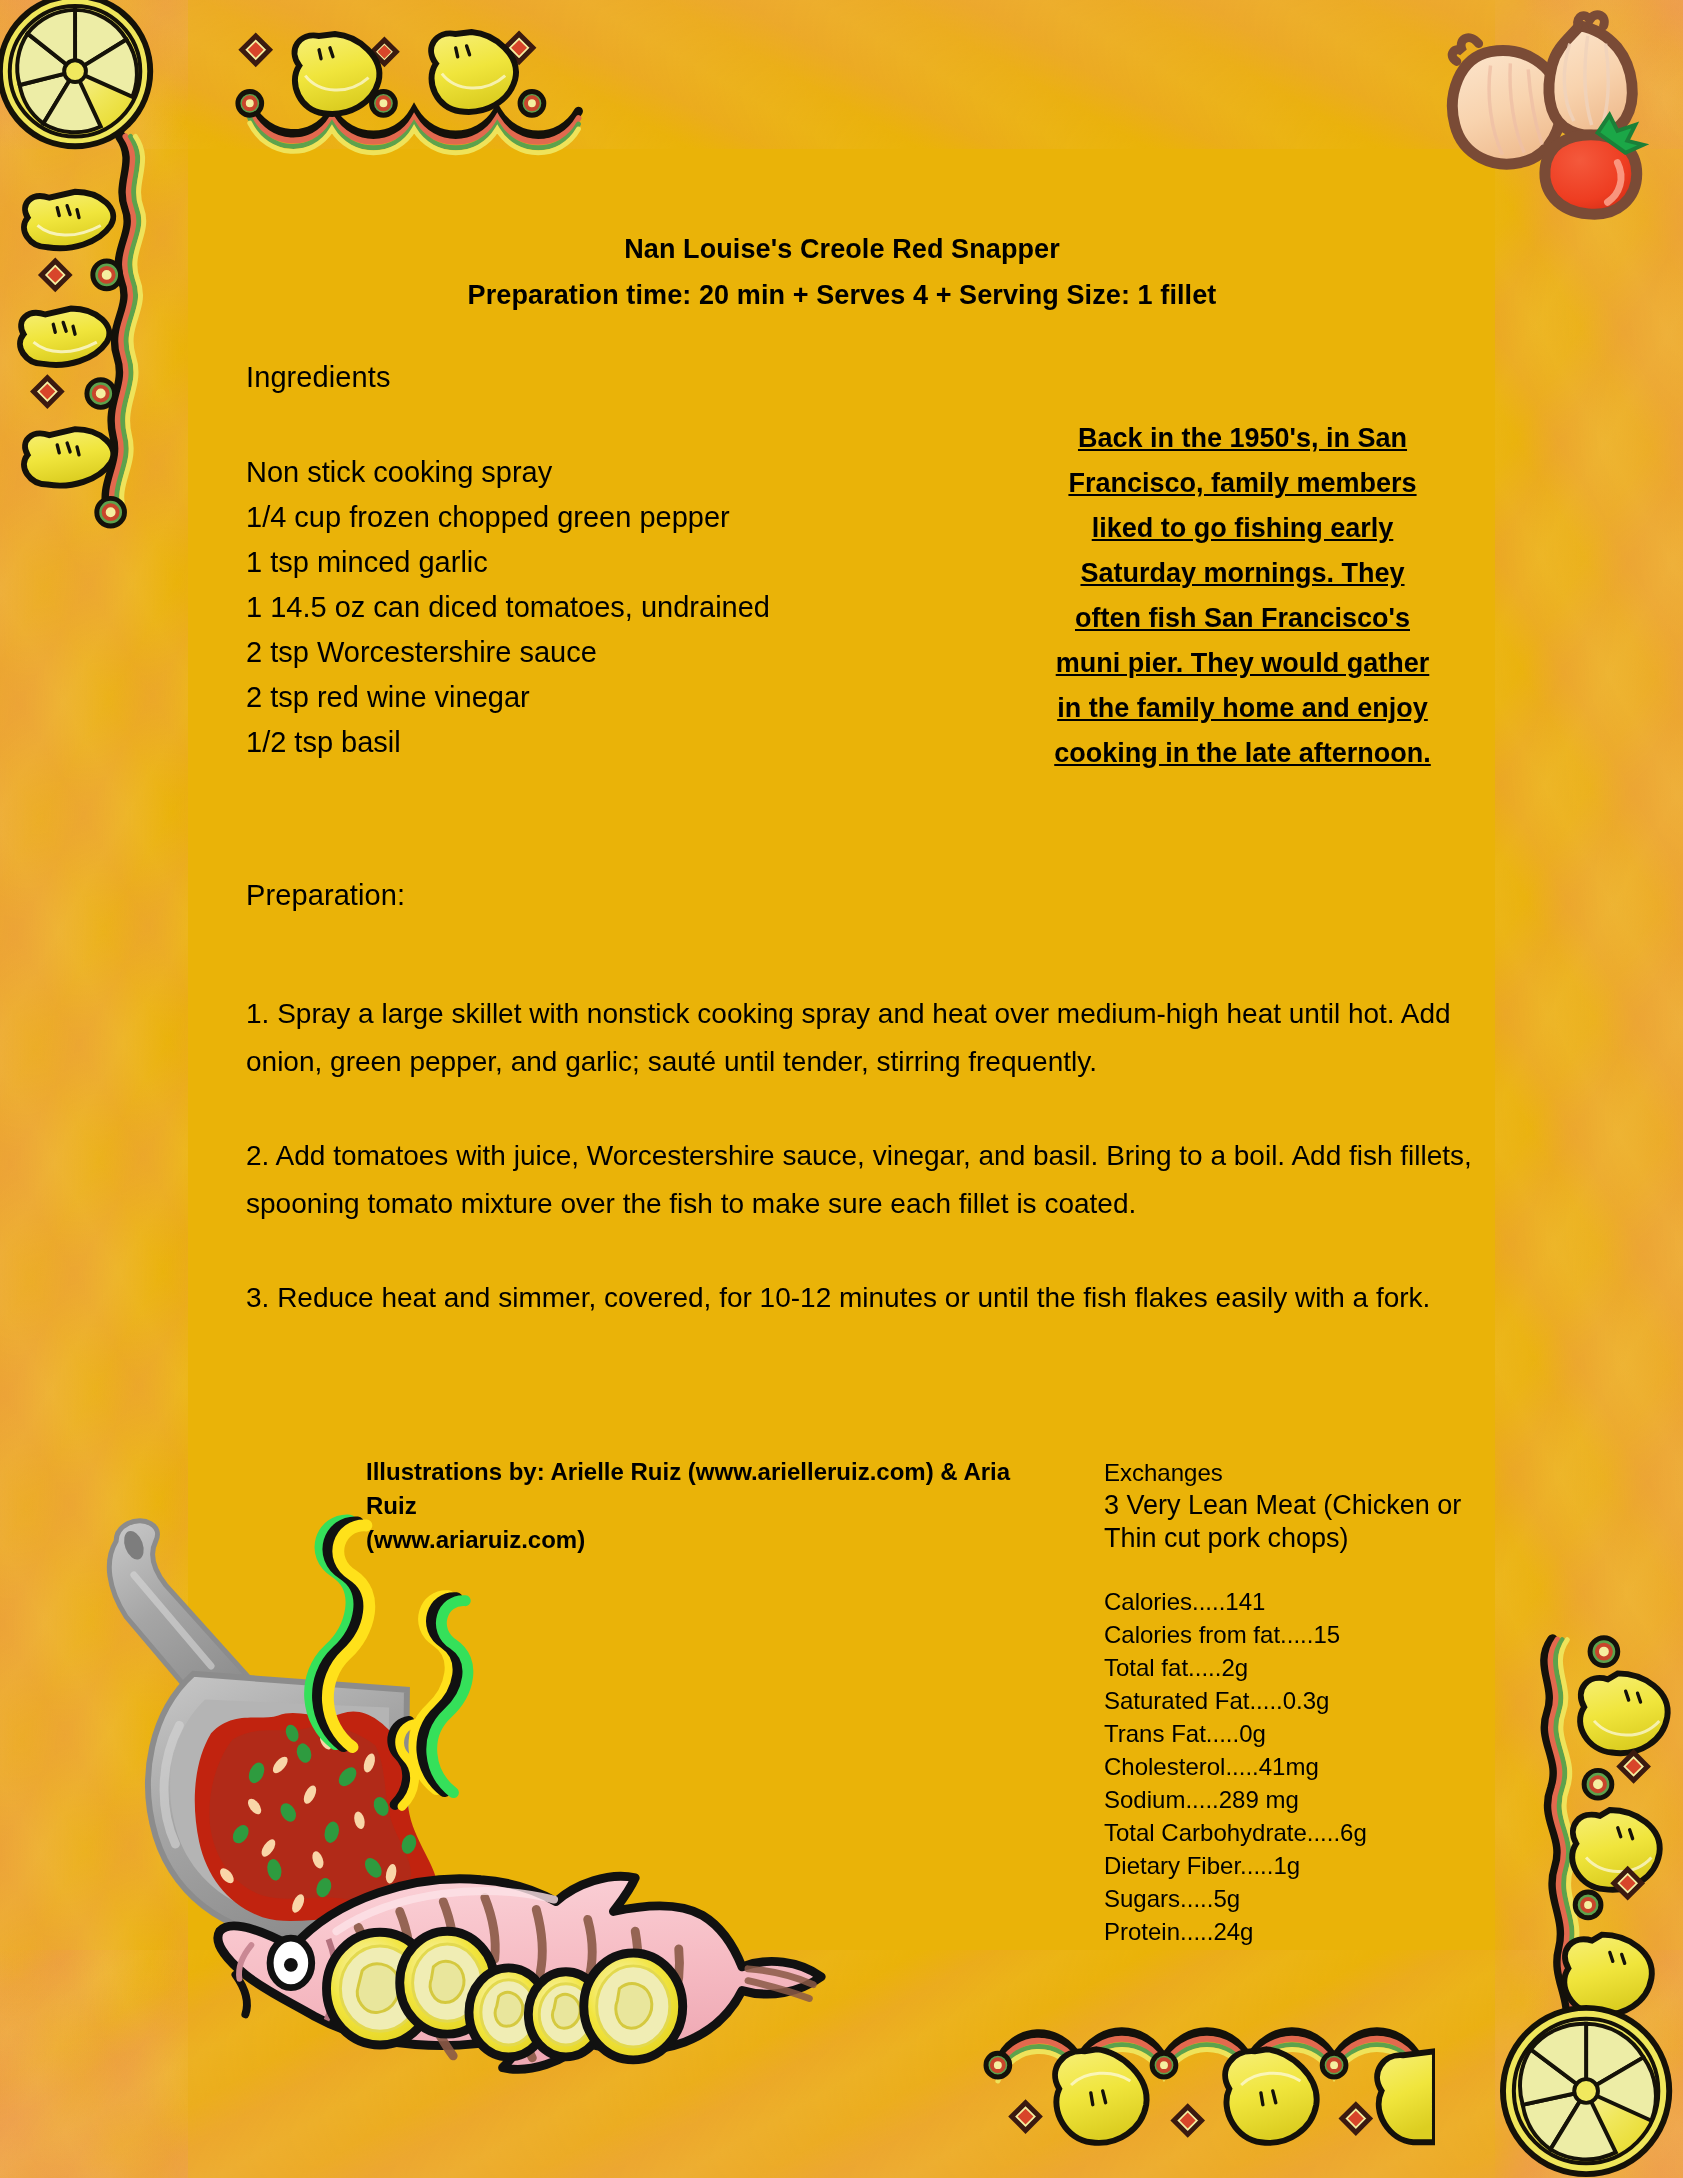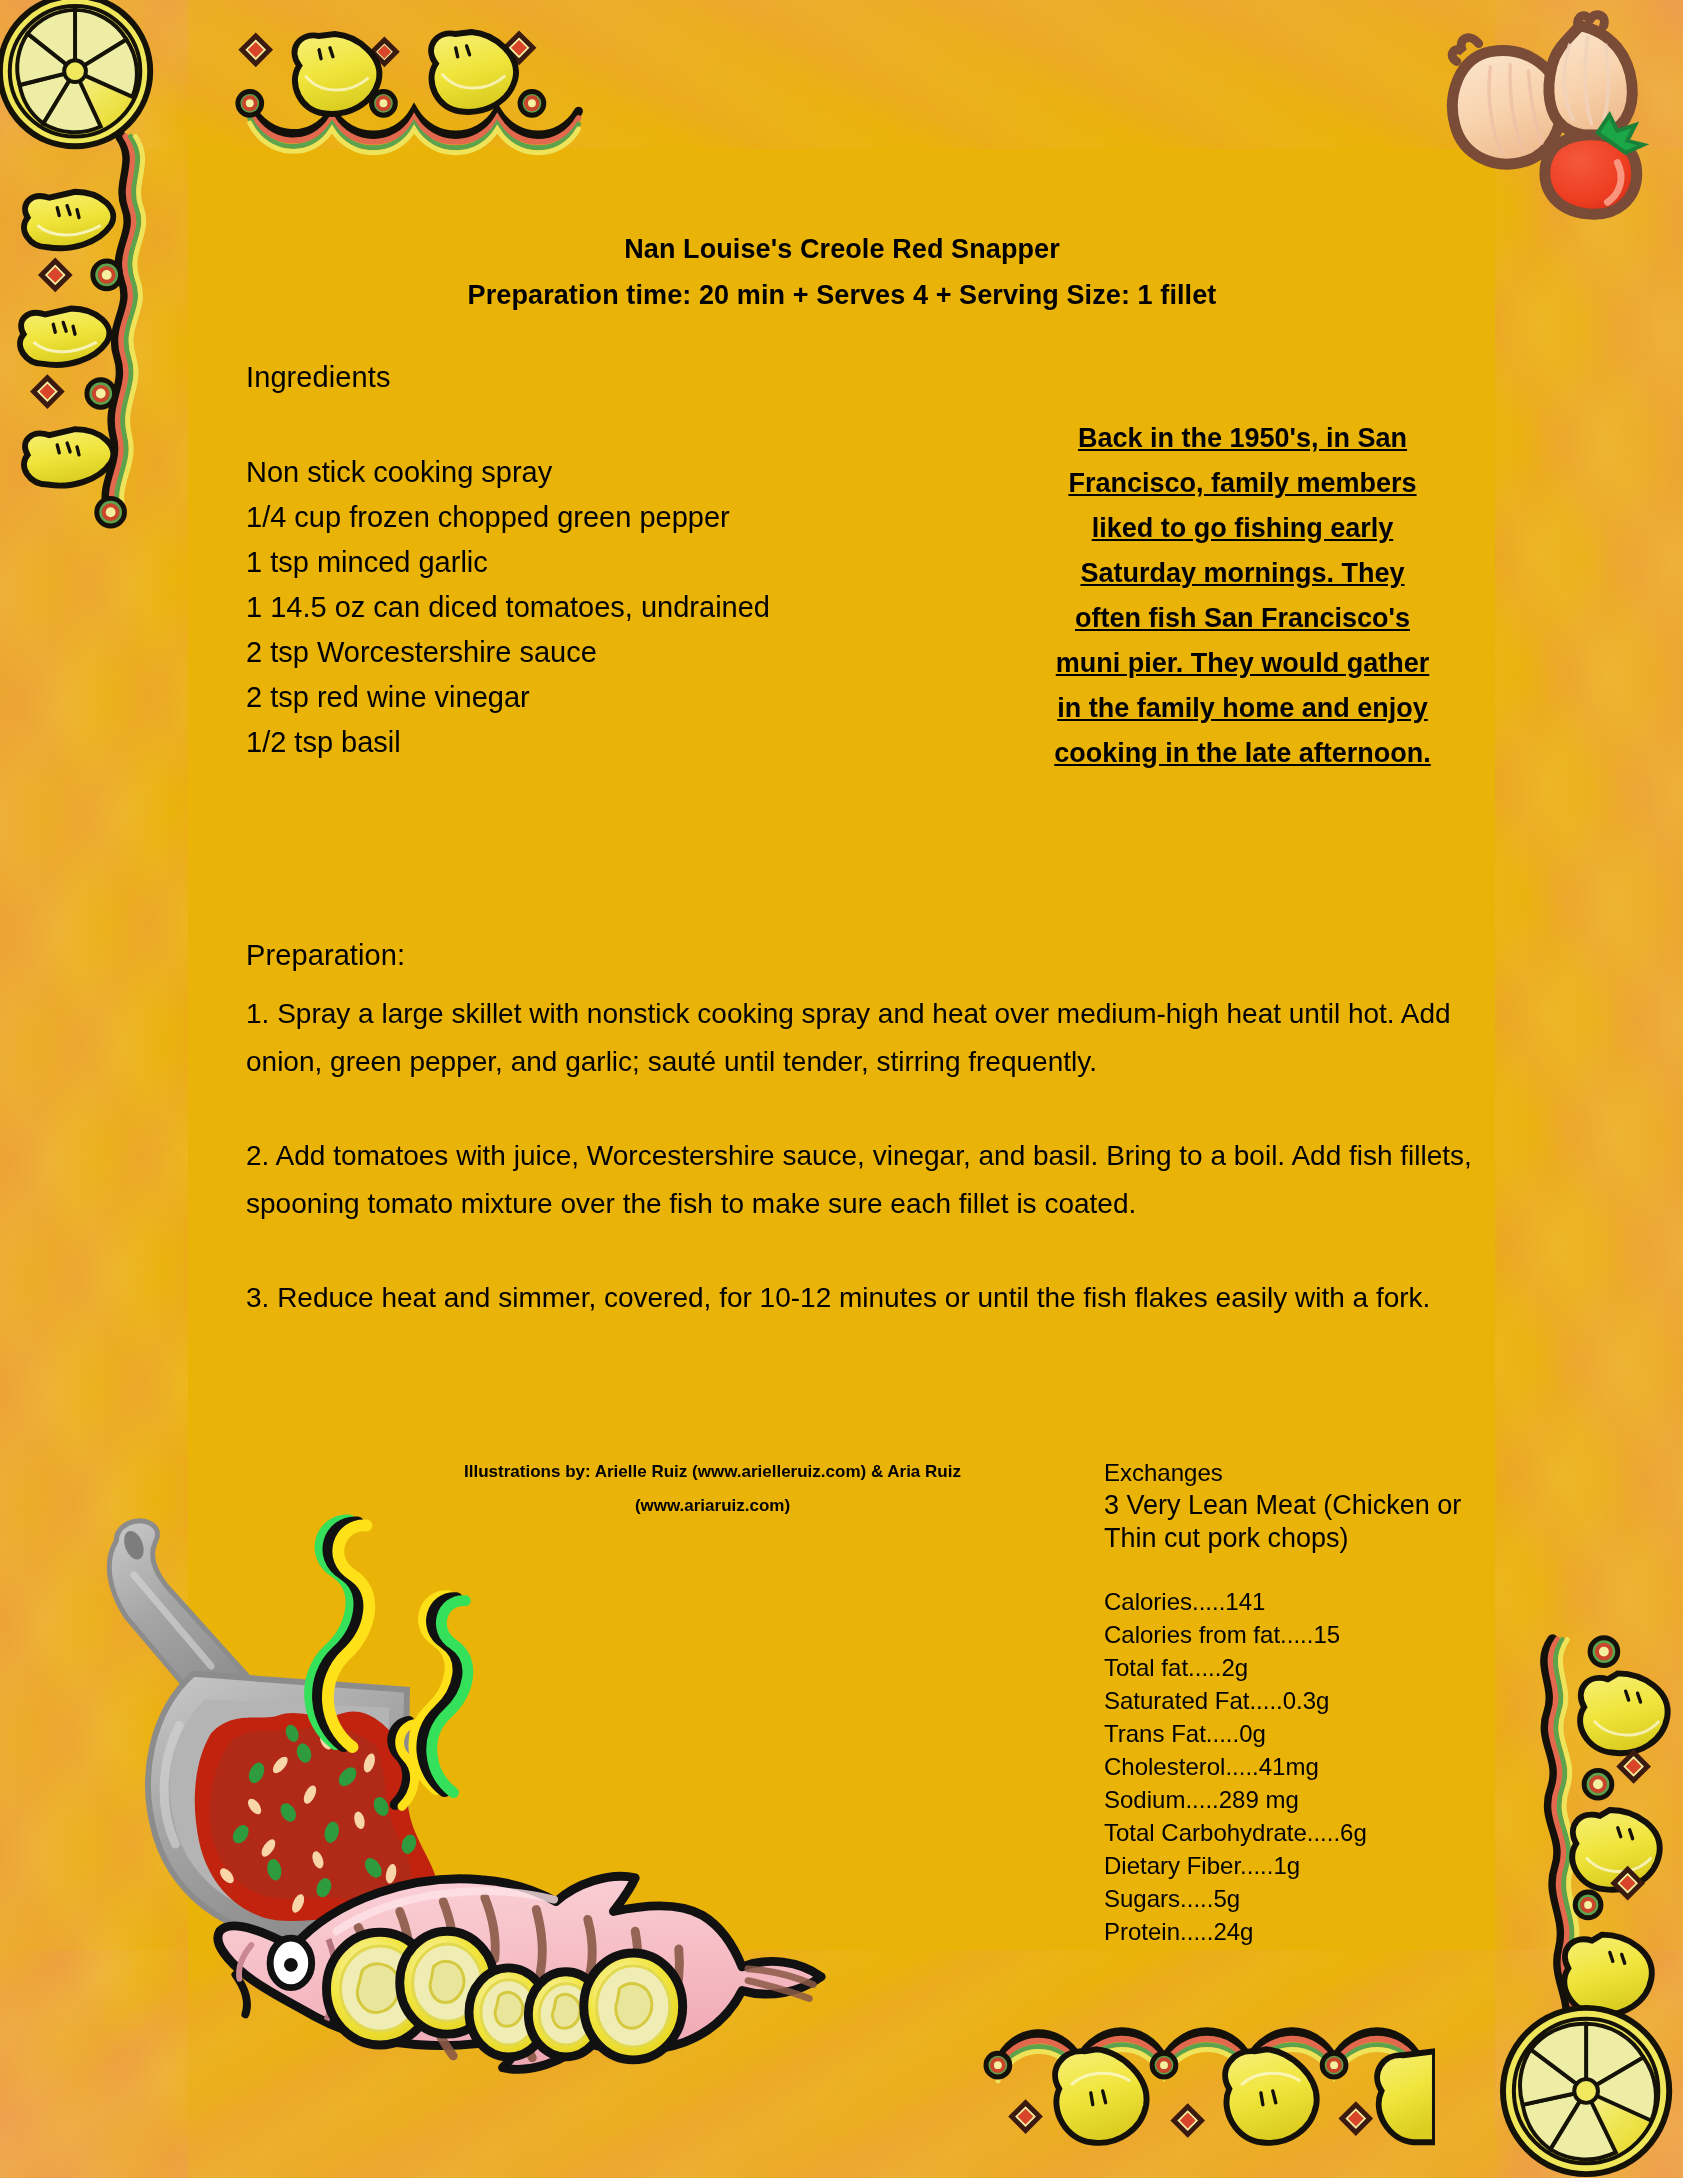--- a/index.html
+++ b/index.html
@@ -106,21 +106,21 @@
     letter-spacing: 0.1px;
   }
 
   .section-head {
     position: absolute;
     font-size: 29px;
     font-weight: 400;
     letter-spacing: 0.1px;
   }
   #ingredients-head { left: 246px; top: 361px; }
-  #preparation-head { left: 246px; top: 939px; }
+  #preparation-head { left: 246px; top: 879px; }
 
   #ingredients-list {
     position: absolute;
     left: 246px; top: 450px; width: 673px;
   }
   .ing-item {
     font-size: 29px;
     line-height: 45px;
     white-space: nowrap;
   }
@@ -144,22 +144,22 @@
   .step {
     font-size: 28px;
     font-weight: 500;
     line-height: 48px;
     margin-bottom: 46px;
   }
 
   #credit {
     position: absolute;
     left: 366px; top: 1455px; width: 693px;
-    text-align: center;
-    font-size: 17px;
+    text-align: left;
+    font-size: 24px;
     font-weight: 700;
     line-height: 34px;
   }
 
   #nutrition {
     position: absolute;
     left: 1104px; top: 1424px; width: 416px;
   }
   .nut-head {
     font-size: 24px;

